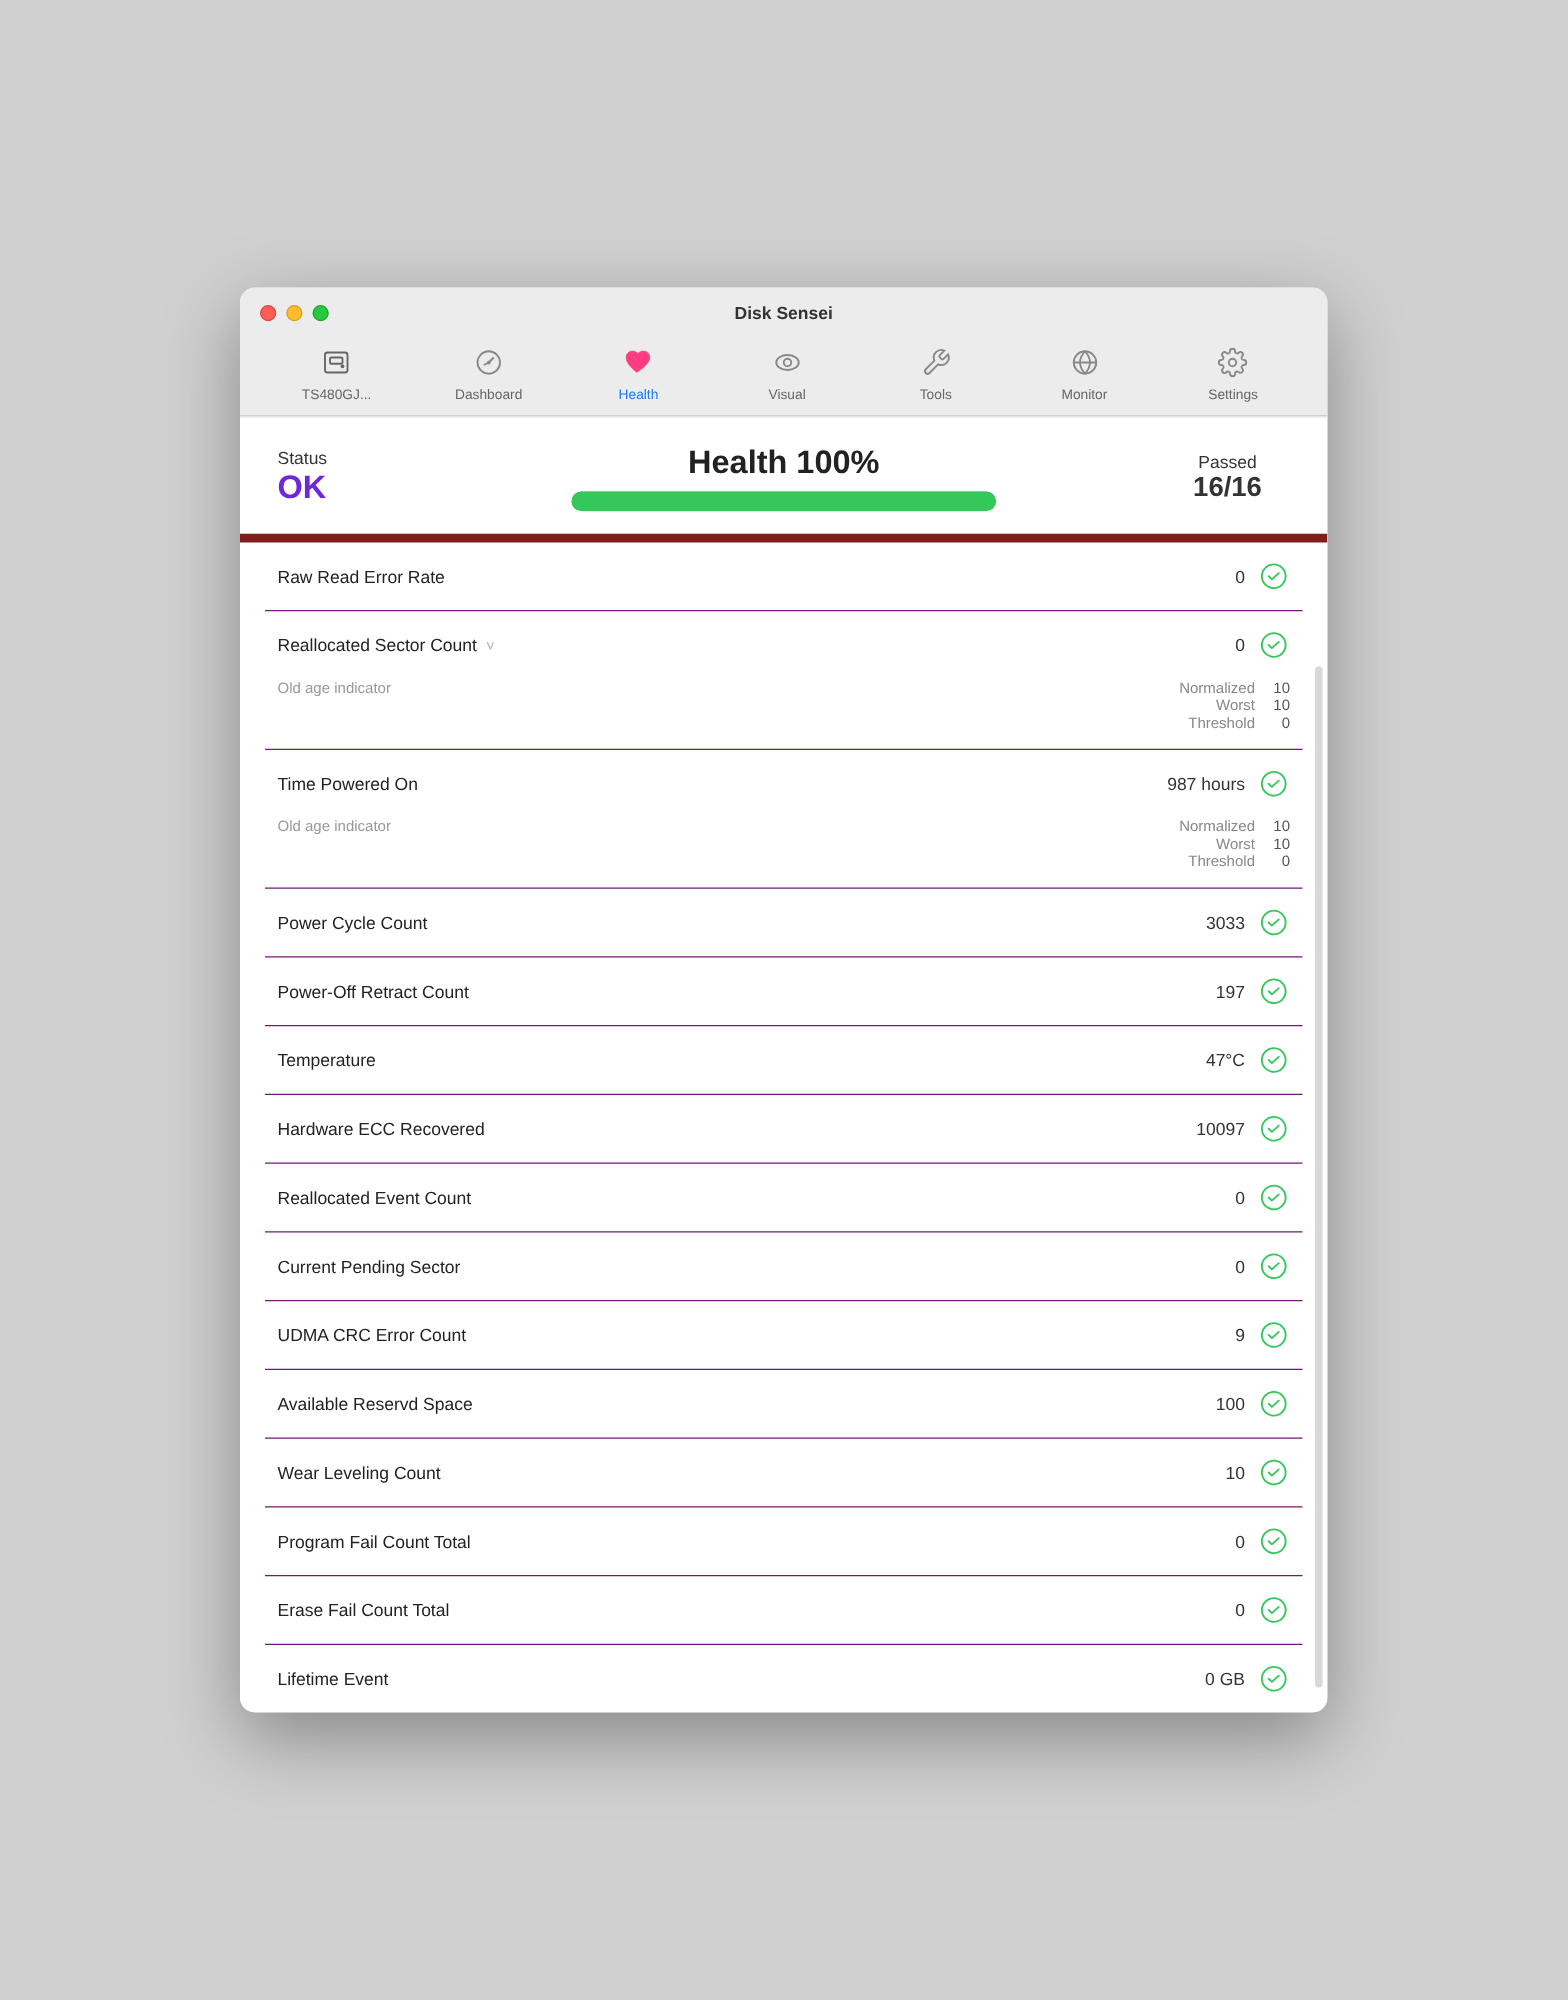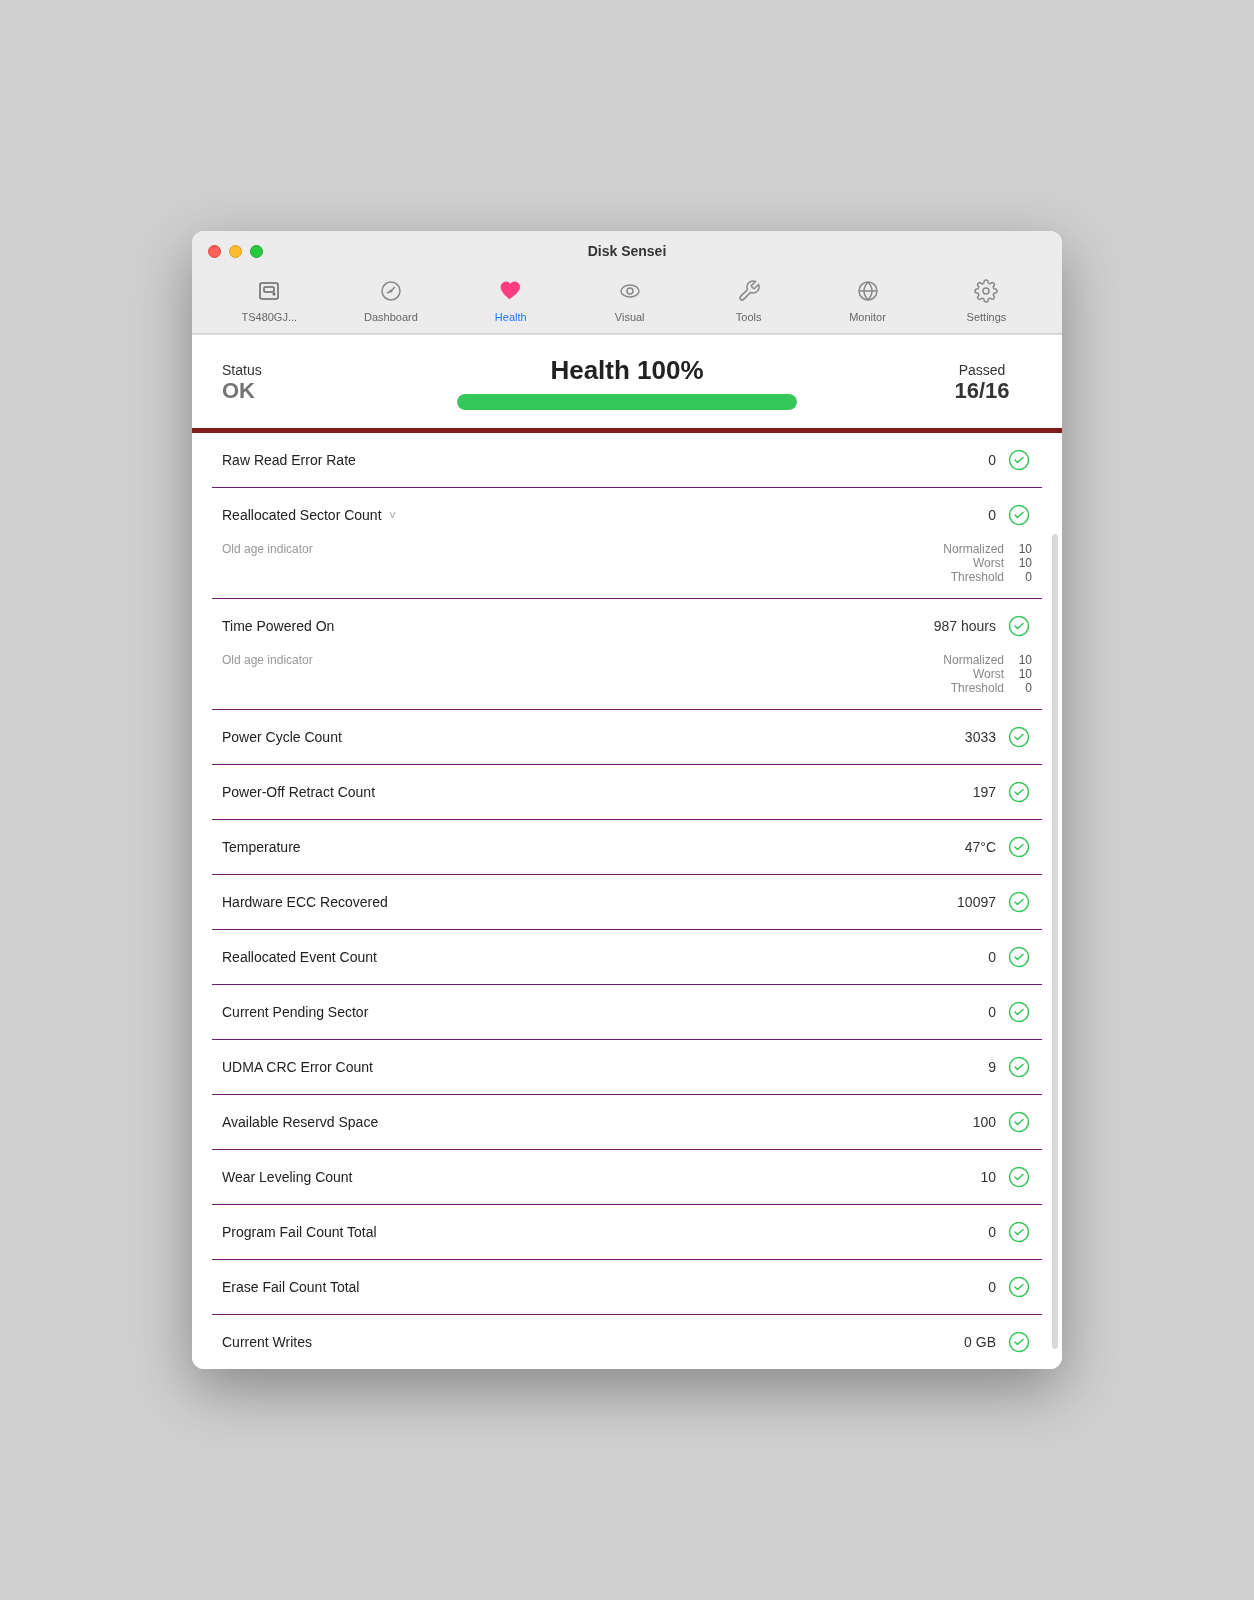--- a/index.html
+++ b/index.html
@@ -103,40 +103,40 @@
       padding: 0;
       background: #fff;
       border-top: 1px solid #ddd;
     }
 
     
     .health-summary {
       display: flex;
       align-items: center;
       padding: 20px 30px 18px 30px;
-      border-bottom: 5px solid #7f1d1d;
+      border-bottom: 7px solid #7f1d1d;
       gap: 0;
     }
 
     .status-section {
       display: flex;
       flex-direction: column;
       align-items: flex-start;
       min-width: 100px;
     }
 
     .status-label {
       font-size: 14px;
       color: #333;
     }
 
     .status-value {
-      font-size: 22px;
+      font-size: 26px;
       font-weight: 600;
-      color: #737373;
+      color: #6d28d9;
     }
 
     .health-center {
       flex: 1;
       display: flex;
       flex-direction: column;
       align-items: center;
       gap: 8px;
     }
 
@@ -564,21 +564,21 @@
             <div class="smart-name">Erase Fail Count Total</div>
             <div class="smart-value">0</div>
             <div class="check-icon">
               <svg viewBox="0 0 22 22" fill="none" xmlns="http://www.w3.org/2000/svg">
       <circle cx="11" cy="11" r="9.5" stroke="#34c759" stroke-width="1.5"></circle>
       <path d="M7 11L9.5 13.5L15 8.5" stroke="#34c759" stroke-width="1.5" stroke-linecap="round" stroke-linejoin="round"></path>
     </svg>
             </div>
           </div>
           <div class="smart-row">
-            <div class="smart-name">Current Writes</div>
+            <div class="smart-name">Lifetime Event</div>
             <div class="smart-value">0 GB</div>
             <div class="check-icon">
               <svg viewBox="0 0 22 22" fill="none" xmlns="http://www.w3.org/2000/svg">
       <circle cx="11" cy="11" r="9.5" stroke="#34c759" stroke-width="1.5"></circle>
       <path d="M7 11L9.5 13.5L15 8.5" stroke="#34c759" stroke-width="1.5" stroke-linecap="round" stroke-linejoin="round"></path>
     </svg>
             </div>
           </div>
         </div>
     </div>

